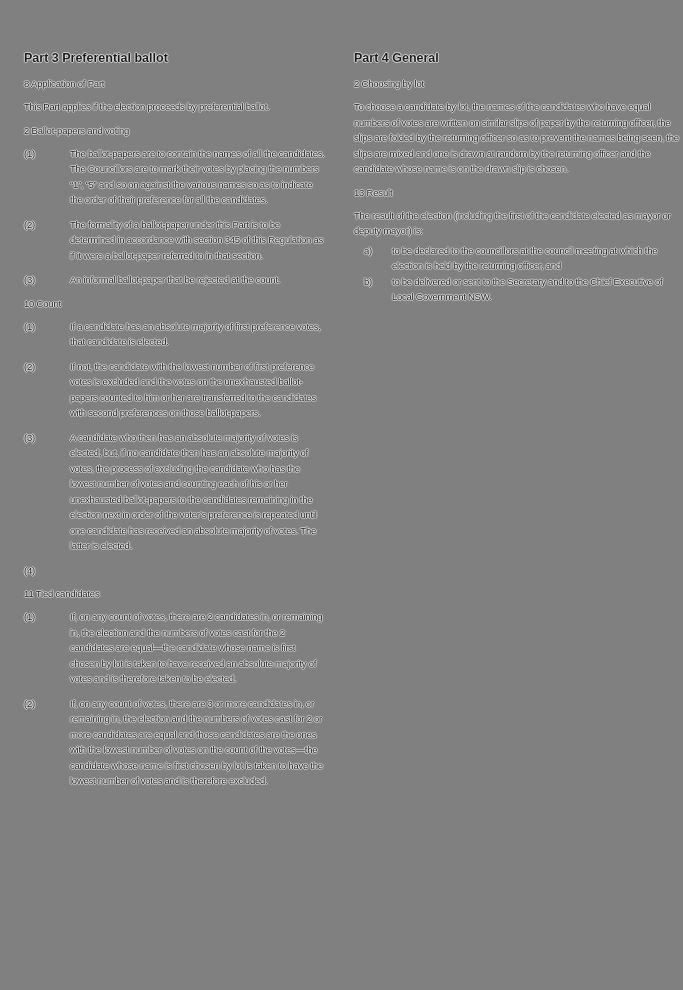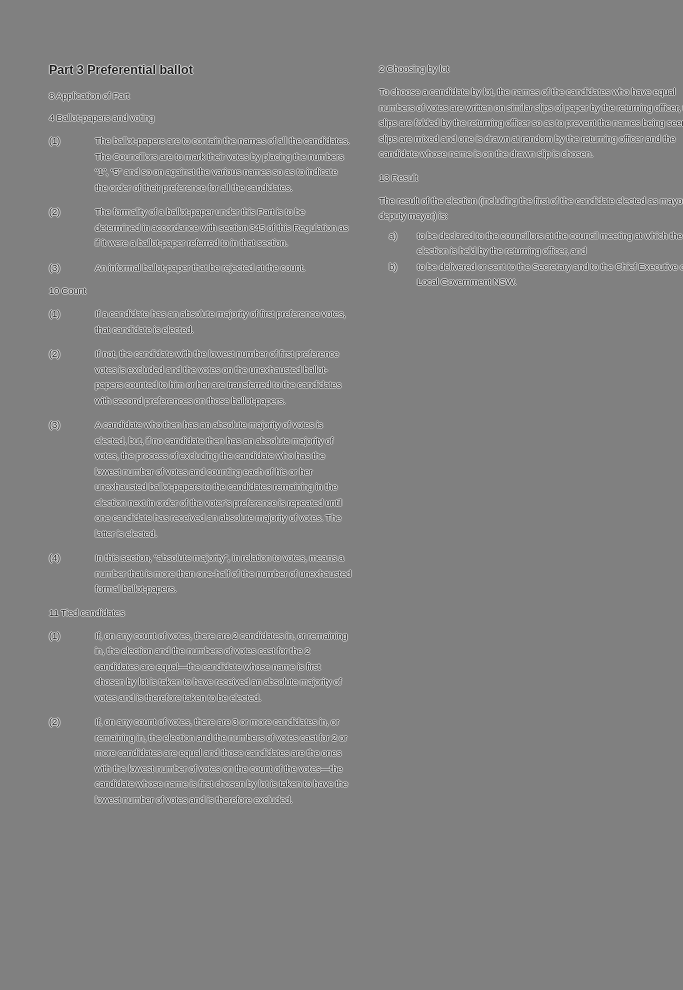--- a/index.html
+++ b/index.html
@@ -18,22 +18,21 @@
   .txt {
     text-shadow:
       0 0 1px #ffffff,
       1px 0 0 rgba(255,255,255,0.55),
       -1px 0 0 rgba(255,255,255,0.55),
       0 1px 0 rgba(255,255,255,0.55),
       0 -1px 0 rgba(255,255,255,0.55);
   }
   .col {
     position: absolute;
-    top: 62px;
-    margin-left: 25px;
+    top: 50px;
   }
   .col-left { left: 24px; width: 310px; }
   .col-right { left: 354px; width: 325px; }
 
   .part-title {
     font-size: 12.5px;
     font-weight: bold;
     margin: 0 0 11px 0;
     line-height: 16px;
   }
@@ -85,24 +84,25 @@
   }
 </style>
 </head>
 <body>
 
 <div class="col col-left">
   <div class="part-title txt">Part 3 Preferential ballot</div>
 
   <div>
     <div class="section-heading txt">8 Application of Part</div>
+    <div class="para txt">This Part applies if the election proceeds by preferential ballot.</div>
   </div>
 
   <div>
-    <div class="section-heading txt">4 Ballot-papers and voting</div>
+    <div class="section-heading txt">2 Ballot-papers and voting</div>
     <div class="clause txt">
       <span class="num">(1)</span>
       <span class="body">The ballot-papers are to contain the names of all the candidates. The Councillors are to mark their votes by placing the numbers “1”, “5” and so on against the various names so as to indicate the order of their preference for all the candidates.</span>
     </div>
     <div class="clause txt">
       <span class="num">(2)</span>
       <span class="body">The formality of a ballot-paper under this Part is to be determined in accordance with section 345 of this Regulation as if it were a ballot-paper referred to in that section.</span>
     </div>
     <div class="clause txt">
       <span class="num">(3)</span>
@@ -119,38 +119,38 @@
     <div class="clause txt">
       <span class="num">(2)</span>
       <span class="body">If not, the candidate with the lowest number of first preference votes is excluded and the votes on the unexhausted ballot-papers counted to him or her are transferred to the candidates with second preferences on those ballot-papers.</span>
     </div>
     <div class="clause txt">
       <span class="num">(3)</span>
       <span class="body">A candidate who then has an absolute majority of votes is elected, but, if no candidate then has an absolute majority of votes, the process of excluding the candidate who has the lowest number of votes and counting each of his or her unexhausted ballot-papers to the candidates remaining in the election next in order of the voter’s preference is repeated until one candidate has received an absolute majority of votes. The latter is elected.</span>
     </div>
     <div class="clause txt">
       <span class="num">(4)</span>
-      <span class="body">In this section, “absolute majority”, in relation to votes, means a number that is more than one-half of the number of unexhausted formal ballot-papers.</span>
     </div>
   </div>
 
   <div>
     <div class="section-heading txt">11 Tied candidates</div>
     <div class="clause txt">
       <span class="num">(1)</span>
       <span class="body">If, on any count of votes, there are 2 candidates in, or remaining in, the election and the numbers of votes cast for the 2 candidates are equal—the candidate whose name is first chosen by lot is taken to have received an absolute majority of votes and is therefore taken to be elected.</span>
     </div>
     <div class="clause txt">
       <span class="num">(2)</span>
       <span class="body">If, on any count of votes, there are 3 or more candidates in, or remaining in, the election and the numbers of votes cast for 2 or more candidates are equal and those candidates are the ones with the lowest number of votes on the count of the votes—the candidate whose name is first chosen by lot is taken to have the lowest number of votes and is therefore excluded.</span>
     </div>
   </div>
 </div>
 
 <div class="col col-right">
+  <div class="part-title txt">Part 4 General</div>
 
   <div>
     <div class="section-heading txt">2 Choosing by lot</div>
     <div class="para txt">To choose a candidate by lot, the names of the candidates who have equal numbers of votes are written on similar slips of paper by the returning officer, the slips are folded by the returning officer so as to prevent the names being seen, the slips are mixed and one is drawn at random by the returning officer and the candidate whose name is on the drawn slip is chosen.</div>
   </div>
 
   <div>
     <div class="section-heading txt">13 Result</div>
     <div class="para txt" style="margin-bottom:4px;">The result of the election (including the first of the candidate elected as mayor or deputy mayor) is:</div>
     <div class="sub-list">

